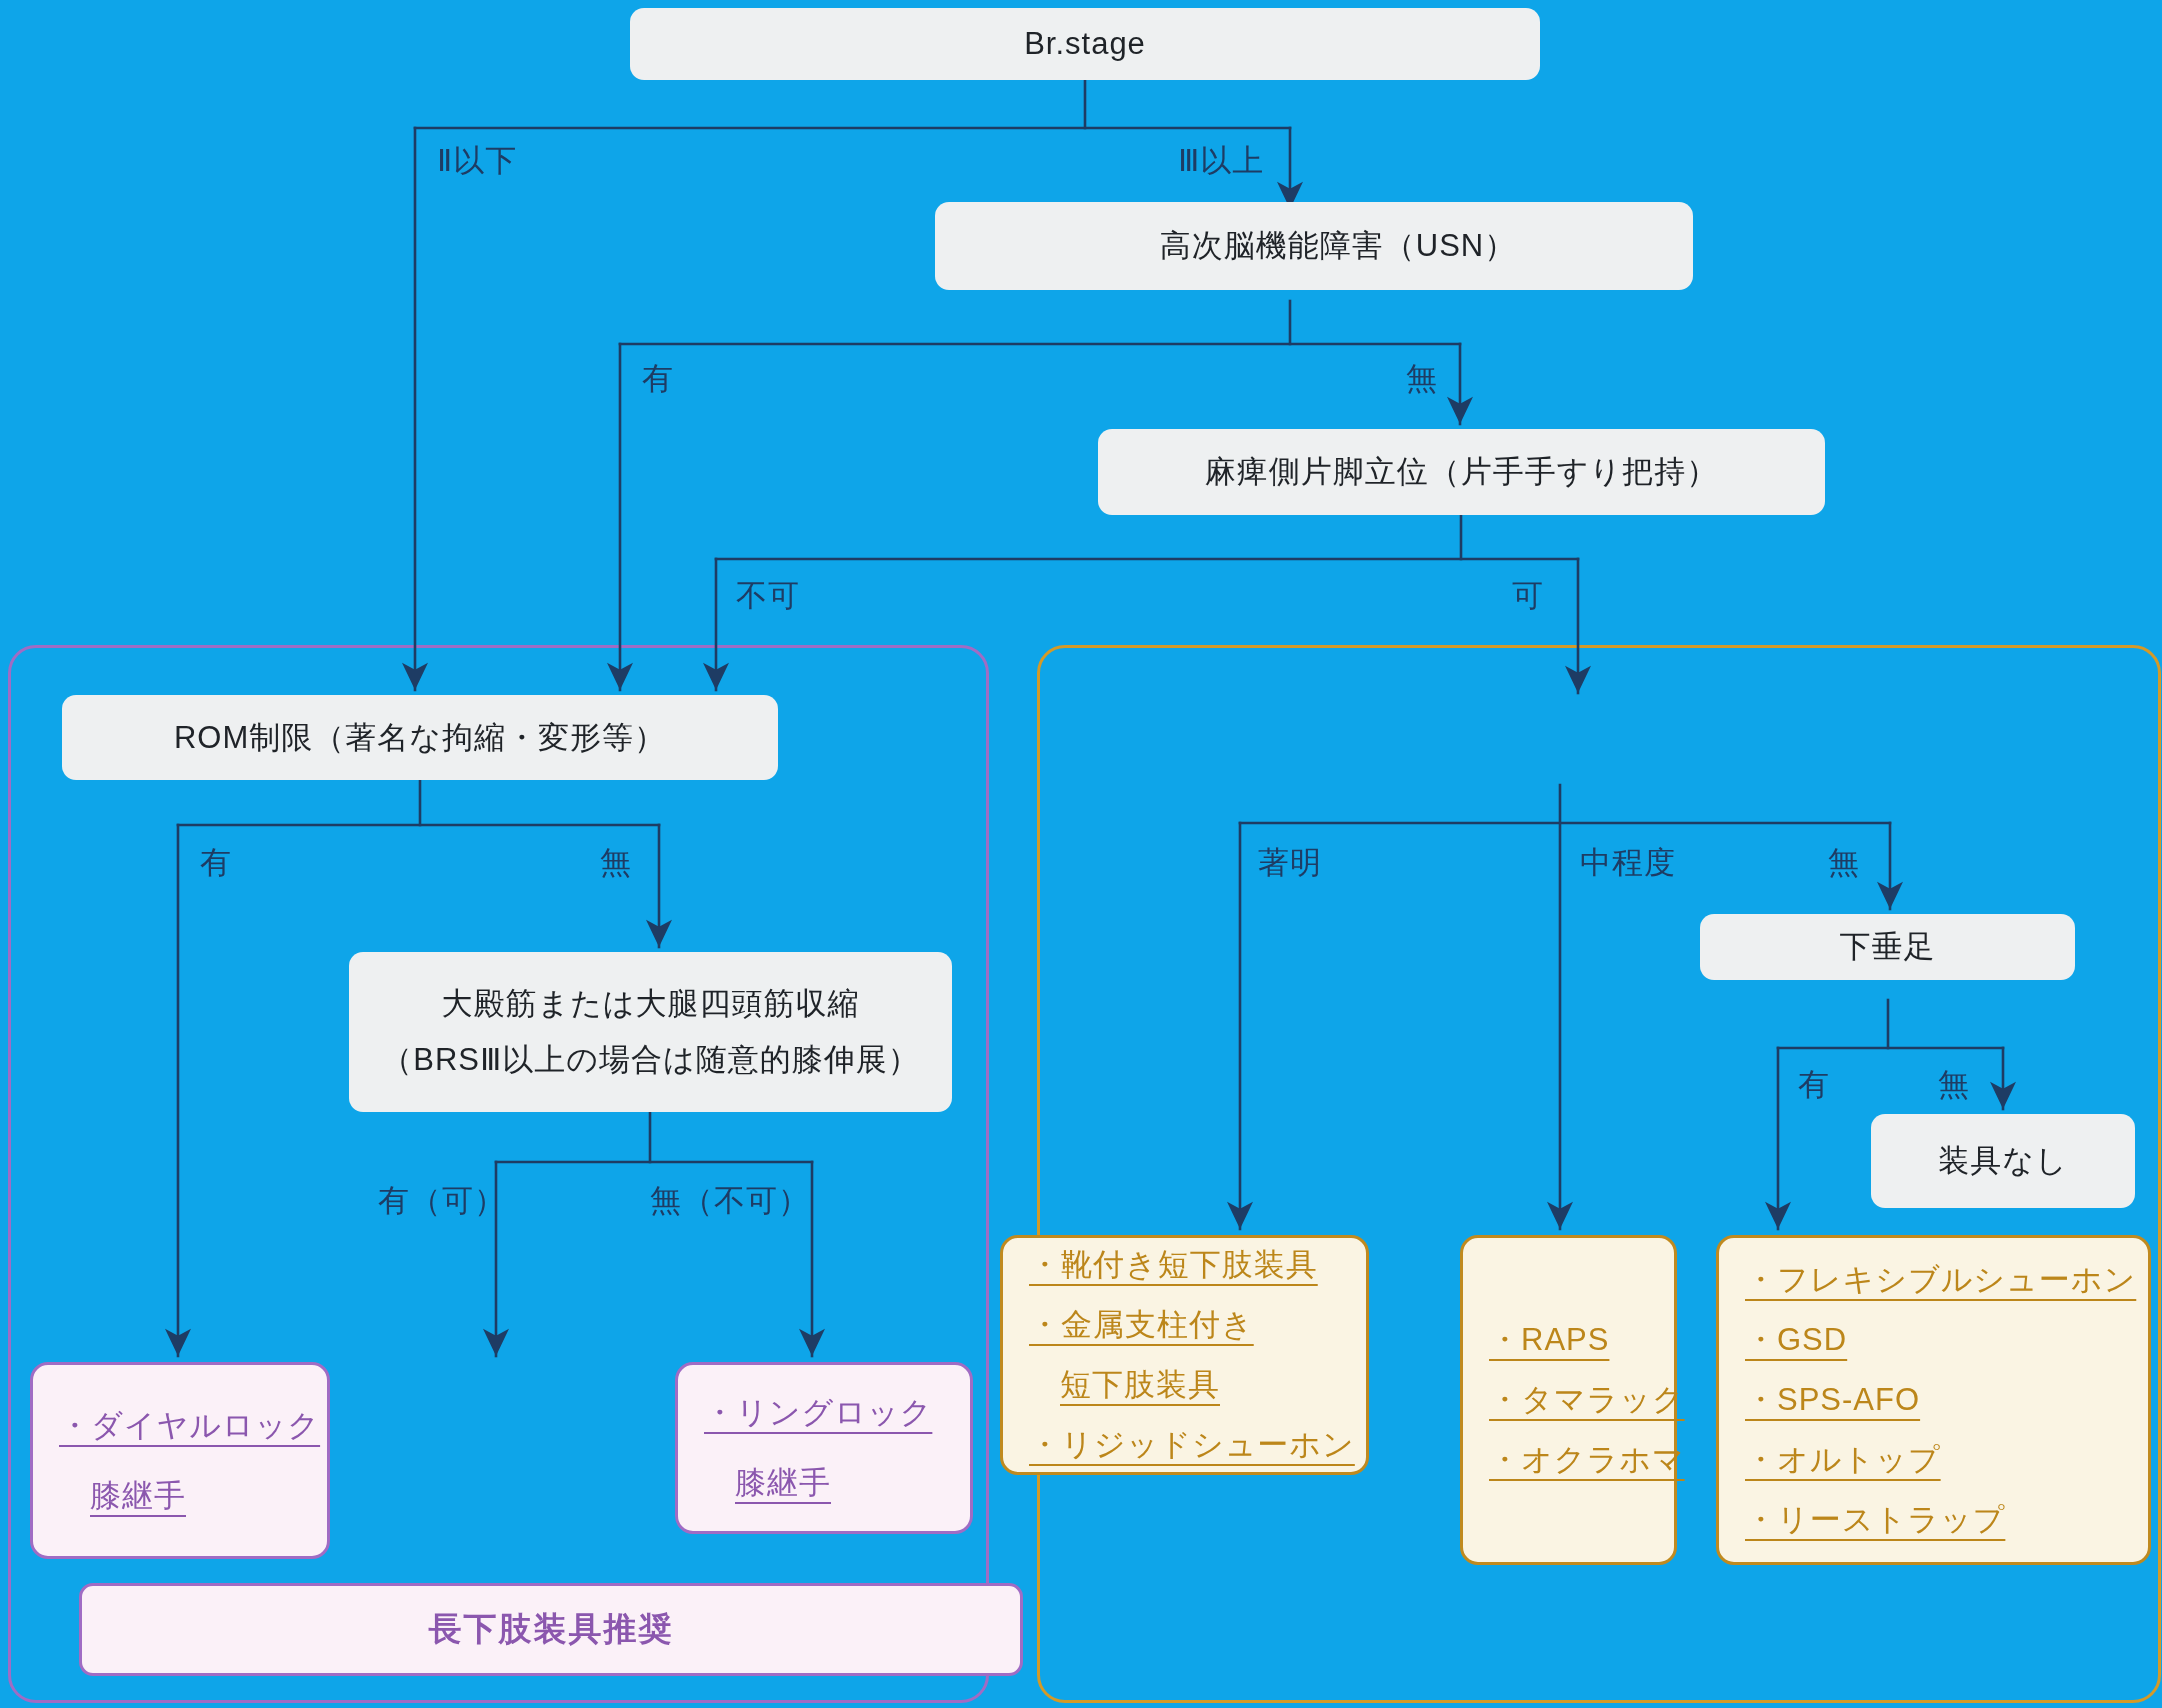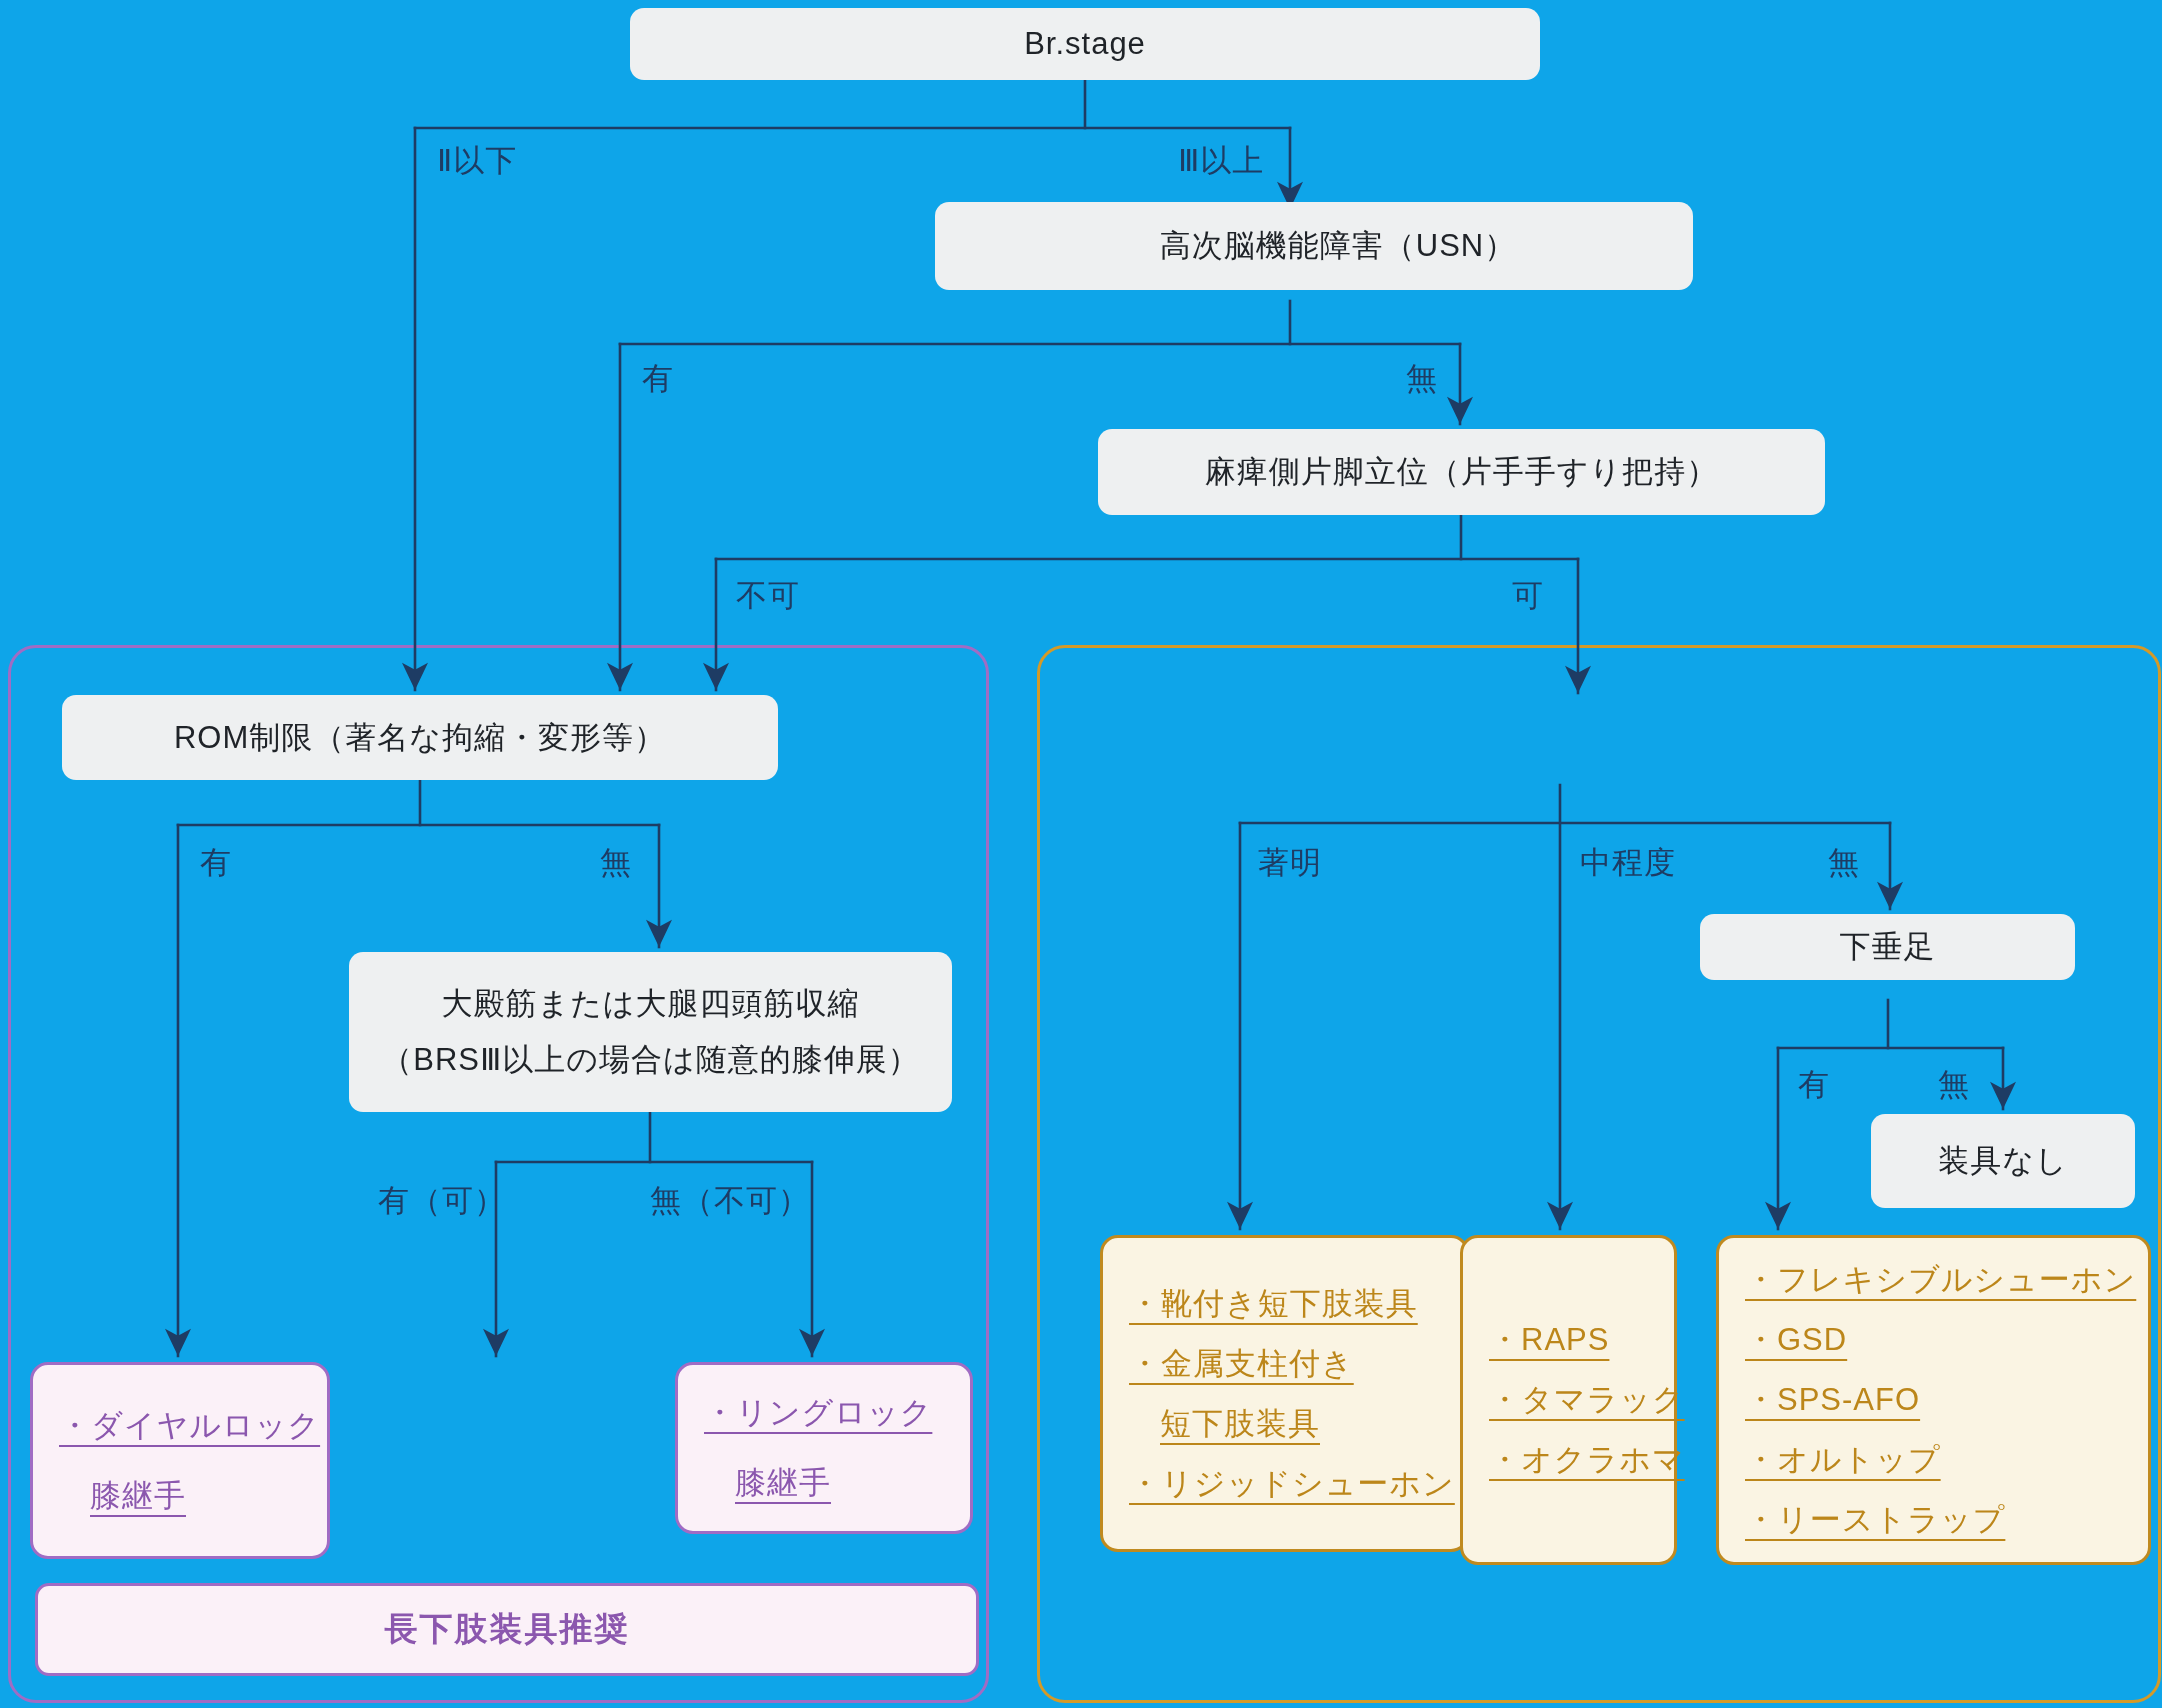--- a/index.html
+++ b/index.html
@@ -33,21 +33,21 @@
   .result .line{
     font-size:31px;letter-spacing:1px;white-space:nowrap;
     text-decoration:underline;text-decoration-thickness:2px;text-underline-offset:9px;
   }
   .result.pink .line{margin:14px 0;}
   .result.cream .line{margin:9px 0;}
   .line.indent{padding-left:1em;}
   .footer-bar{
     position:absolute;border-radius:14px;
     display:flex;align-items:center;justify-content:center;
-    font-size:33px;font-weight:bold;letter-spacing:2px;
+    font-size:33px;font-weight:bold;letter-spacing:2px;margin-left:44px;
   }
   .footer-bar.pink{background:#fbf1f8;border:3px solid #a06cc4;color:#8b57ae;}
   .footer-bar.cream{background:#faf4e3;border:3px solid #c08a1f;color:#b97c15;}
 </style>
 </head>
 <body>
 
 <div id="canvas">
 
   <div class="container purple" style="left:8px;top:645px;width:975px;height:1052px;"></div>
@@ -149,21 +149,21 @@
     <div class="line indent">膝継手</div>
   </div>
   <div class="result pink" style="left:675px;top:1362px;width:298px;height:172px;">
     <div class="line">・リングロック</div>
     <div class="line indent">膝継手</div>
   </div>
   <div class="footer-bar pink" style="left:35px;top:1583px;width:938px;height:87px;">
     <span>長下肢装具推奨</span>
   </div>
 
-  <div class="result cream" style="left:1100px;top:1235px;width:369px;height:317px;">
+  <div class="result cream" style="left:1000px;top:1235px;width:369px;height:240px;">
     <div class="line">・靴付き短下肢装具</div>
     <div class="line">・金属支柱付き</div>
     <div class="line indent">短下肢装具</div>
     <div class="line">・リジッドシューホン</div>
   </div>
   <div class="result cream" style="left:1460px;top:1235px;width:217px;height:330px;">
     <div class="line">・RAPS</div>
     <div class="line">・タマラック</div>
     <div class="line">・オクラホマ</div>
   </div>

